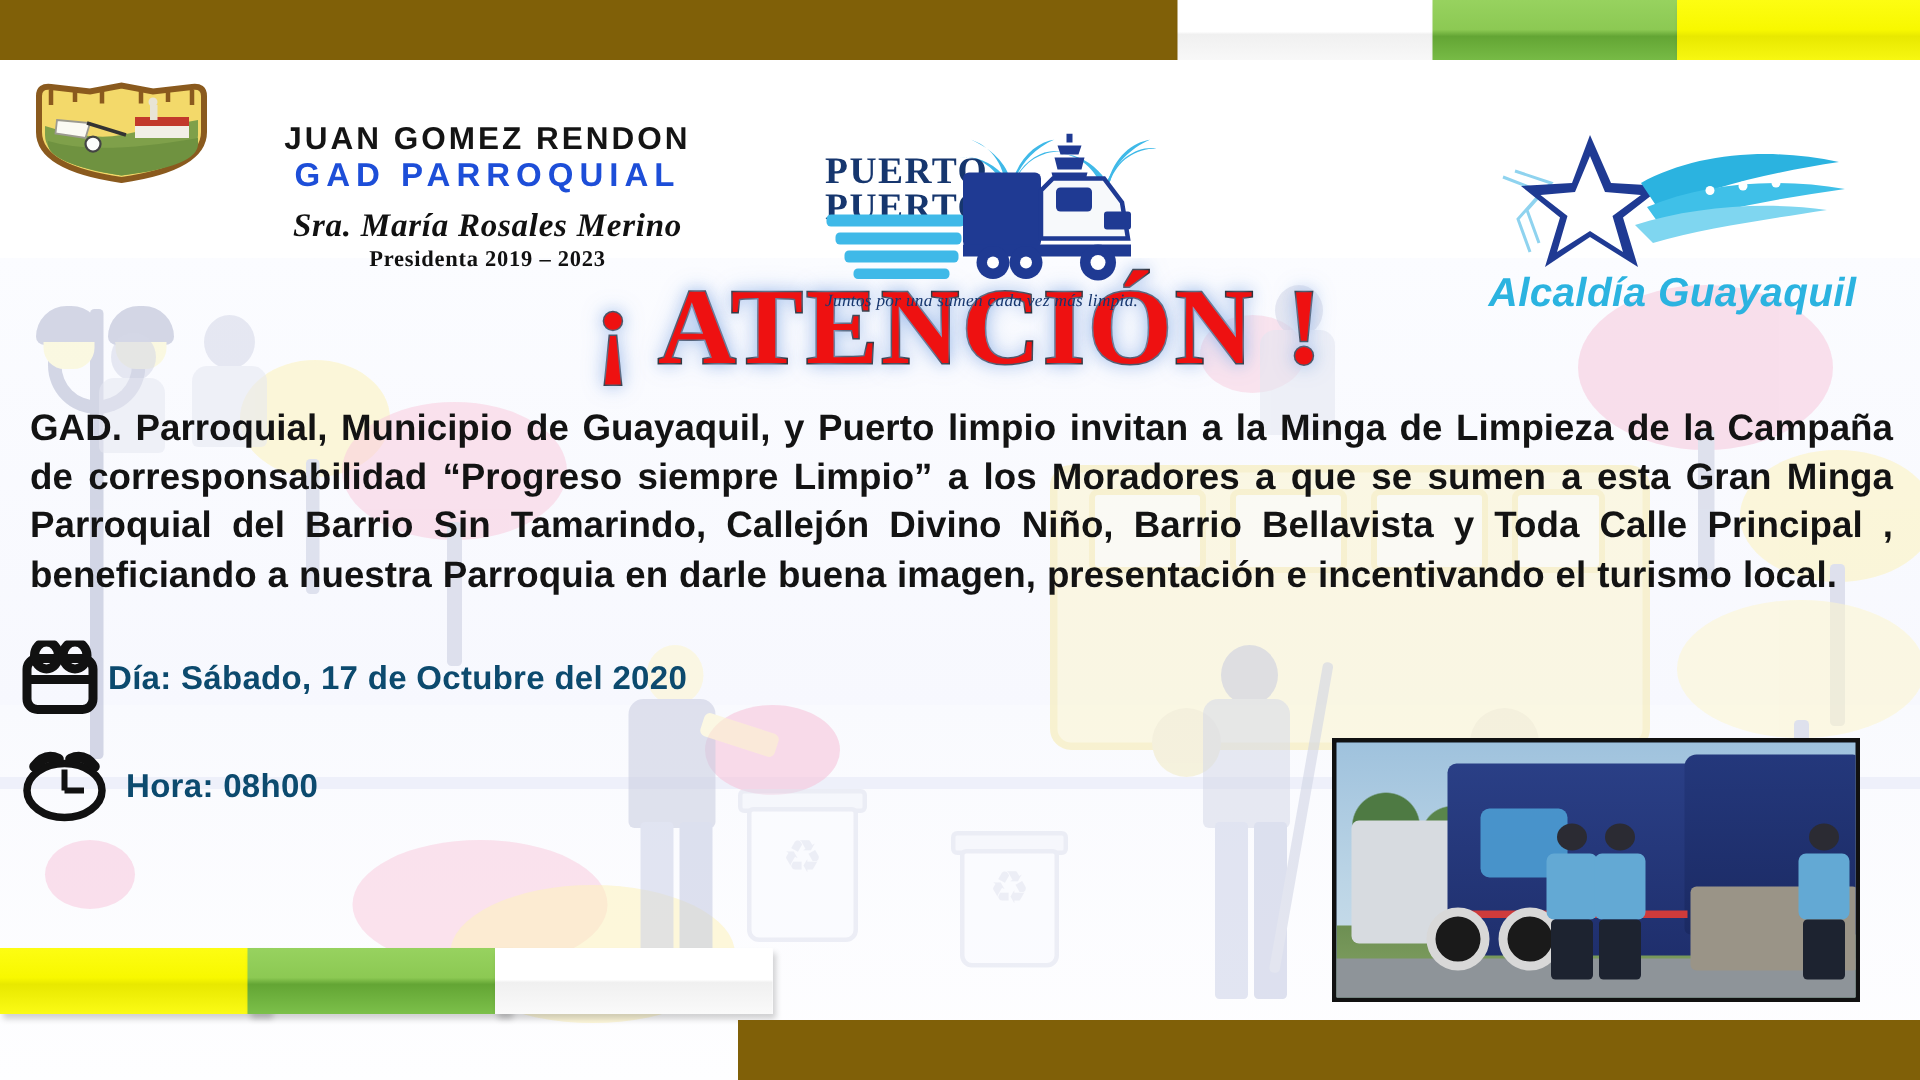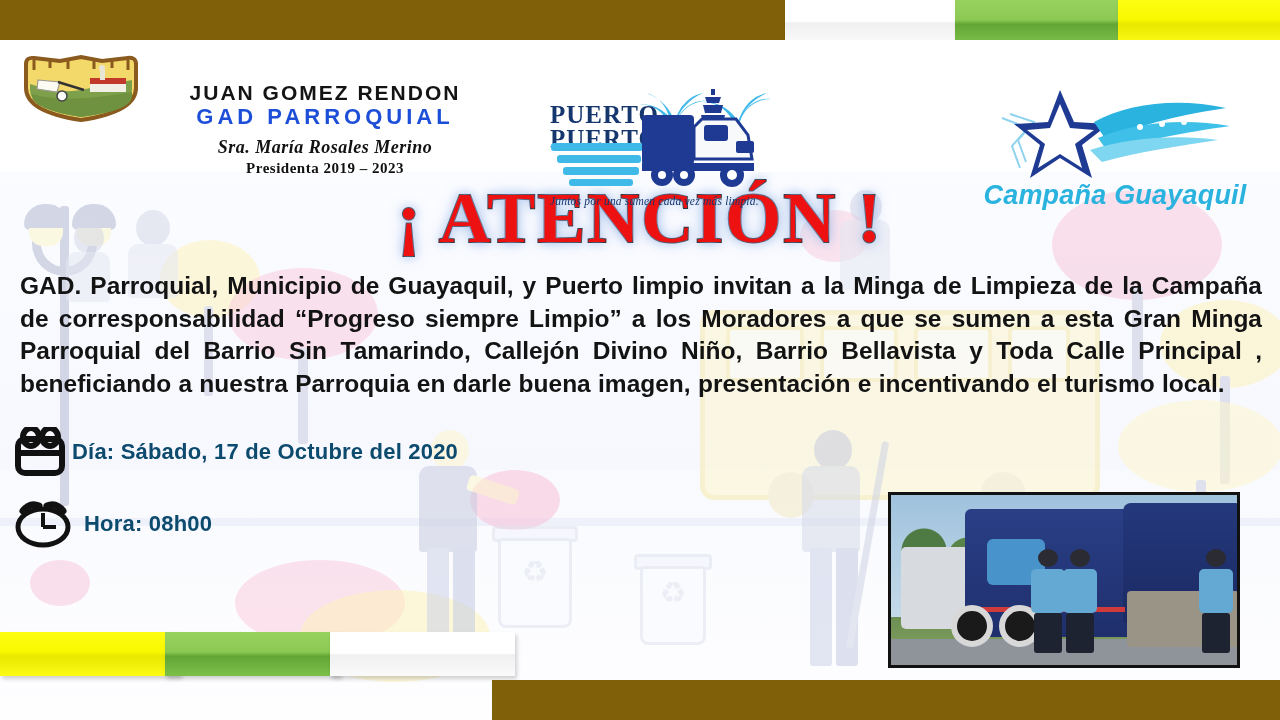--- a/index.html
+++ b/index.html
@@ -103,21 +103,21 @@
     position:absolute; left:0; top:0; width:1280px; height:132px;
     background:#ffffff;
   }
 
   .logo-shield { position:absolute; left:20px; top:14px; width:122px; height:68px; }
 
   .gad-block { position:absolute; left:160px; top:8px; width:330px; text-align:center;margin-top:33px; }
   .gad-line1 { font-family:"Liberation Sans", sans-serif; font-weight:bold; font-size:21px; letter-spacing:2px; color:#141414; }
   .gad-line2 { font-family:"Liberation Sans", sans-serif; font-weight:bold; font-size:40px; letter-spacing:5px; color:#141414; line-height:.95; margin-top:-2px;}
   .gad-line3 { font-family:"Liberation Sans", sans-serif; font-weight:bold; font-size:22px; letter-spacing:4px; color:#1d4ed8; margin-top:-1px;}
-  .gad-name  { font-family:"Liberation Serif", serif; font-style:italic; font-weight:bold; font-size:18px; color:#111; margin-top:7px; letter-spacing:.5px;}
+  .gad-name  { font-family:"Liberation Serif", serif; font-style:italic; font-weight:bold; font-size:22px; color:#111; margin-top:7px; letter-spacing:.5px;}
   .gad-role  { font-family:"Liberation Serif", serif; font-weight:bold; font-size:15px; color:#111; margin-top:2px; letter-spacing:.5px;}
 
   
   .pl-block { position:absolute; left:545px; top:55px; width:230px; height:118px; }
   .pl-text  { position:absolute; left:5px; top:8px; font-family:"Liberation Serif", serif; font-size:25px; font-weight:bold; color:#16366e; line-height:.95; letter-spacing:1px;}
   .pl-slogan{ position:absolute; left:5px; top:100px; font-family:"Liberation Serif", serif; font-style:italic; font-size:11.5px; color:#16366e; letter-spacing:.2px;}
   .pl-swoosh{ position:absolute; background:#3fb9e8; border-radius:3px; }
   .pl-truck { position:absolute; left:95px; top:6px; width:125px; height:88px; }
   .pl-palm  { position:absolute; }
 
@@ -385,21 +385,21 @@
         </g>
         <path d="M70 2 L84 34 L119 36 L92 57 L102 90 L70 70 L40 90 L50 57 L24 36 L58 34 Z" fill="#1f3a93"></path>
         <path d="M70 16 L80 40 L104 42 L85 56 L92 80 L70 66 L48 80 L55 56 L37 42 L60 40 Z" fill="#ffffff"></path>
         <path d="M104 34 C140 14 190 10 236 20 C196 26 150 36 116 52 Z" fill="#2bb3e0"></path>
         <path d="M108 50 C146 34 194 30 240 38 C198 44 152 52 118 64 Z" fill="#3fc0e8"></path>
         <path d="M100 62 C138 50 186 46 228 52 C190 58 146 64 112 74 Z" fill="#7fd6f0"></path>
         <circle cx="150" cy="39" r="3" fill="#ffffff"></circle>
         <circle cx="172" cy="36" r="3" fill="#ffffff"></circle>
         <circle cx="194" cy="34" r="3" fill="#ffffff"></circle>
       </svg>
-      <div class="alc-text">Campaña Guayaquil</div>
+      <div class="alc-text">Alcaldía Guayaquil</div>
     </div>
   </div>
 
   <div class="content">
     <div class="title">¡ ATENCIÓN !</div>
 
     <div class="body-text">GAD. Parroquial, Municipio de Guayaquil, y Puerto limpio invitan a la Minga de Limpieza de la Campaña de corresponsabilidad “Progreso siempre Limpio”   a los Moradores a que se sumen a esta Gran Minga Parroquial del Barrio Sin Tamarindo, Callejón Divino Niño, Barrio Bellavista y Toda Calle Principal , beneficiando a nuestra Parroquia en darle buena imagen, presentación e incentivando el turismo local.</div>
 
     <div class="meta">
       <div class="meta-row">

